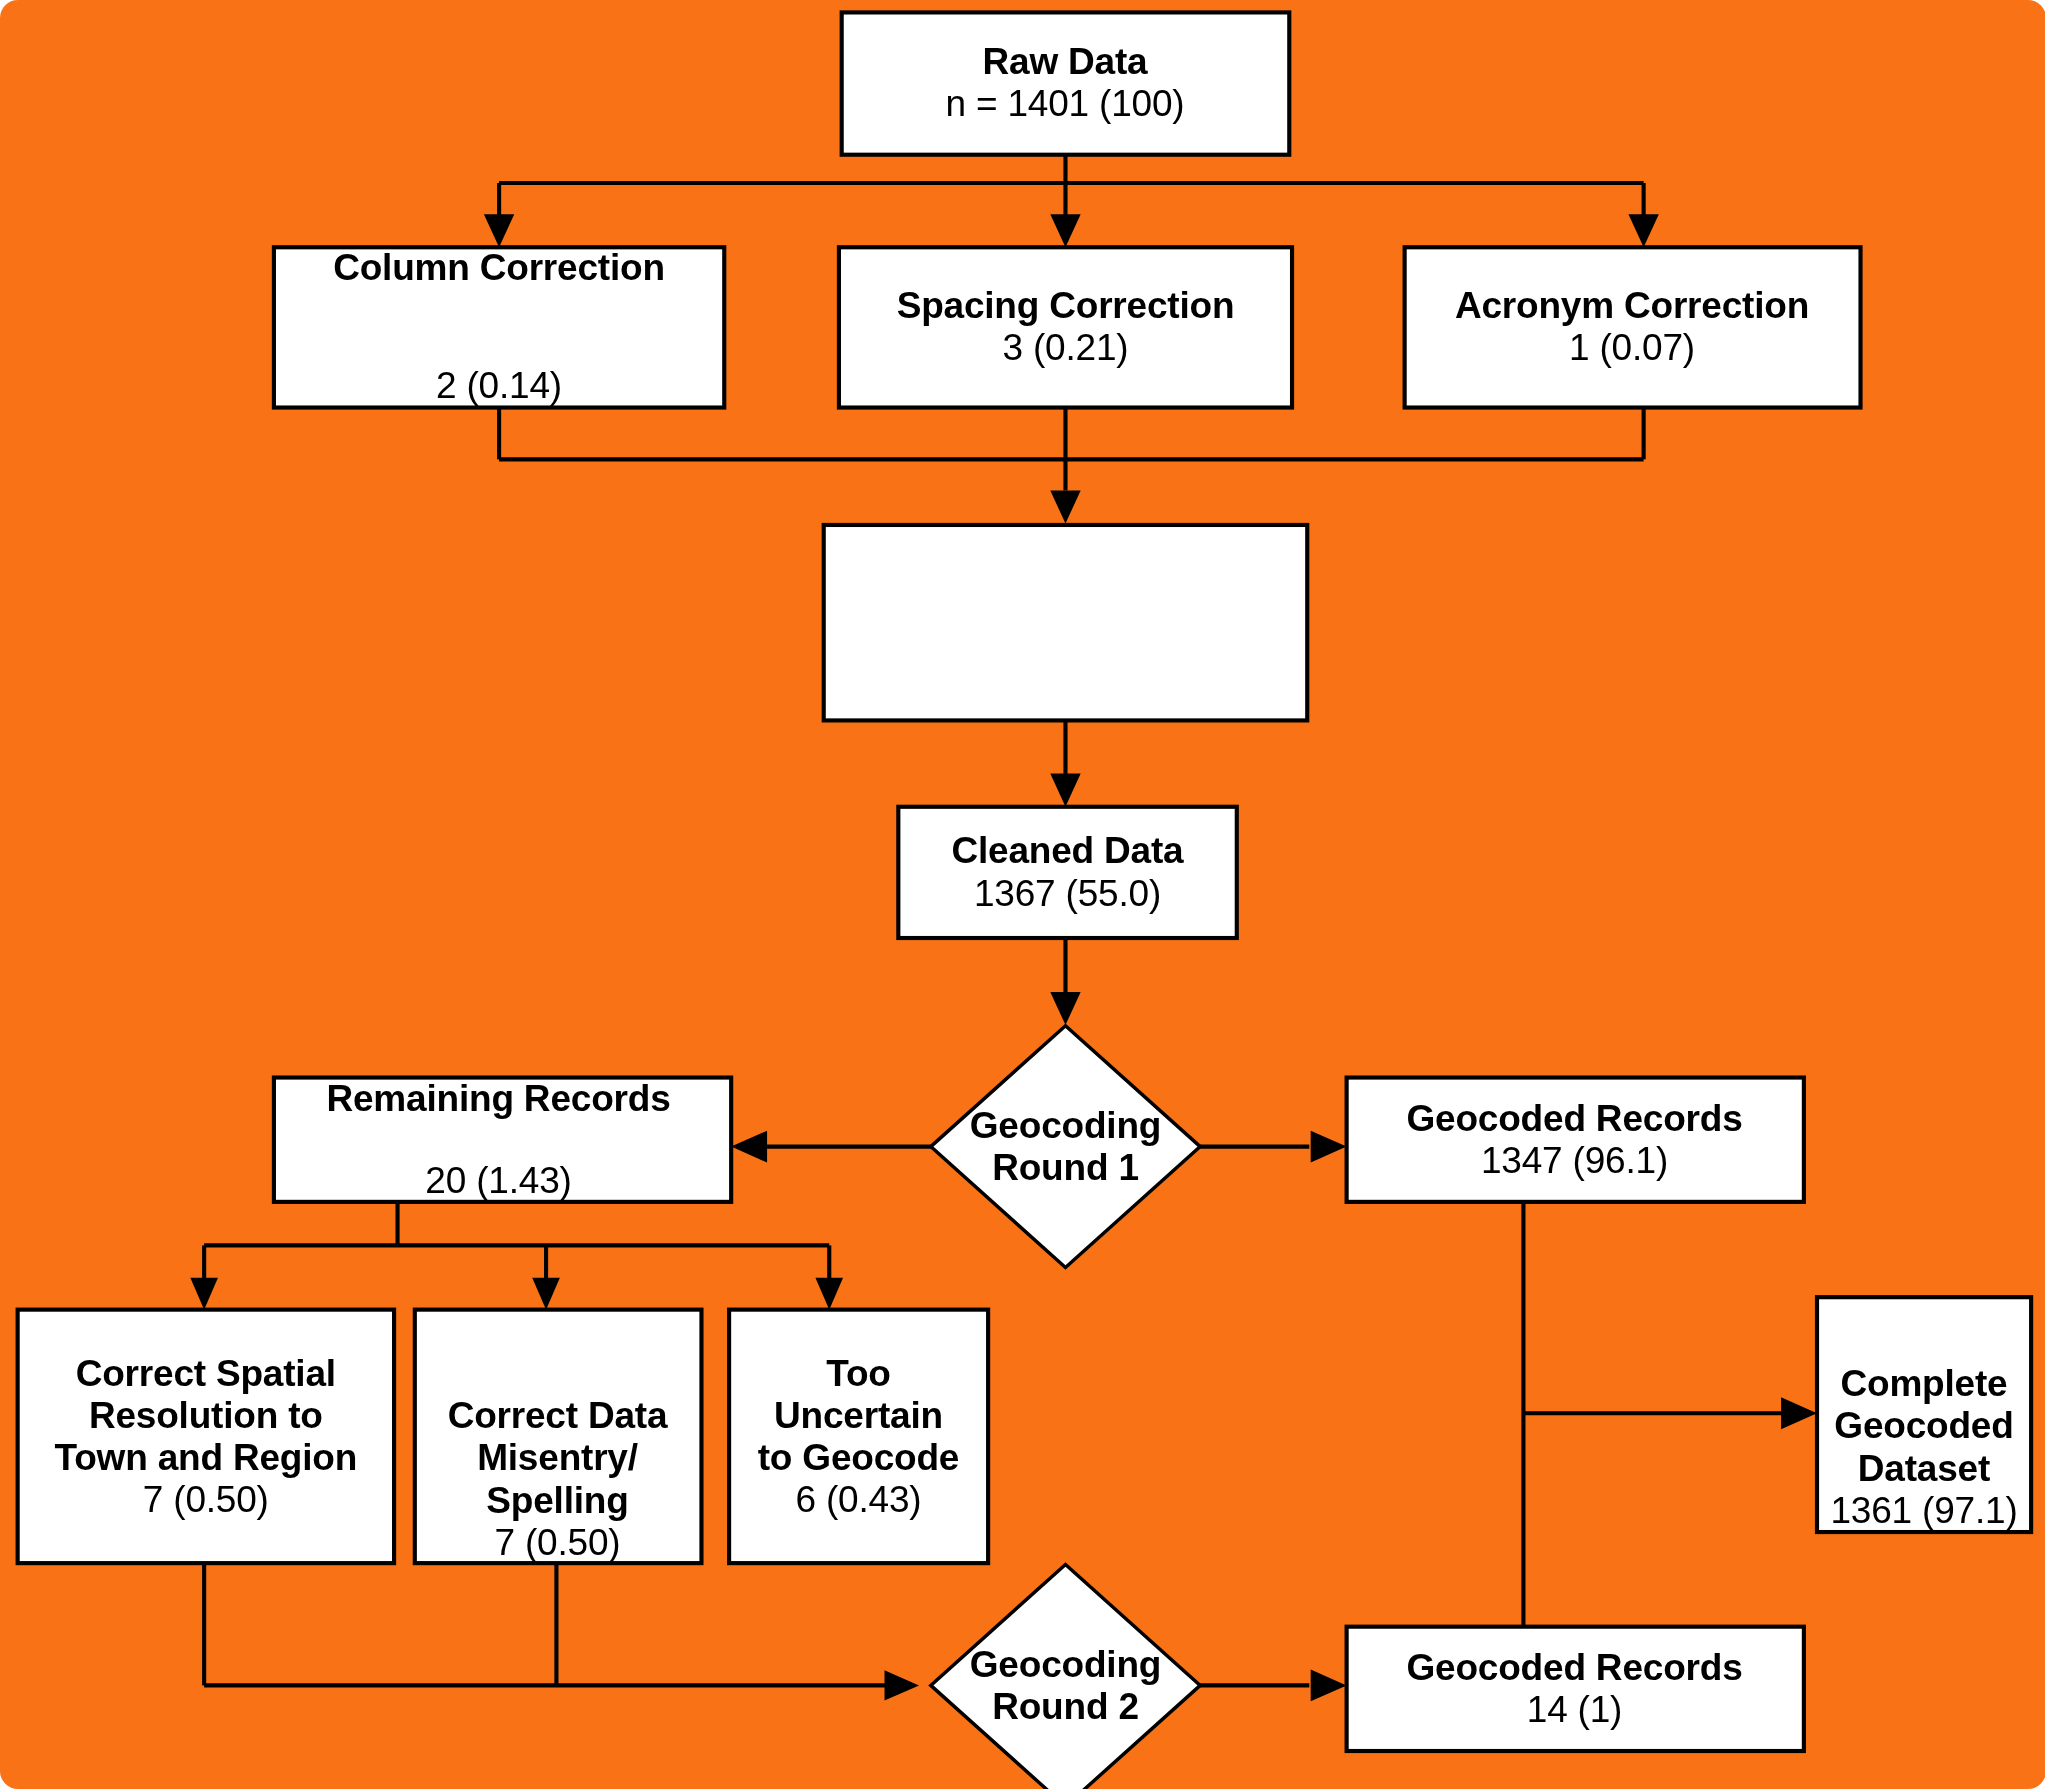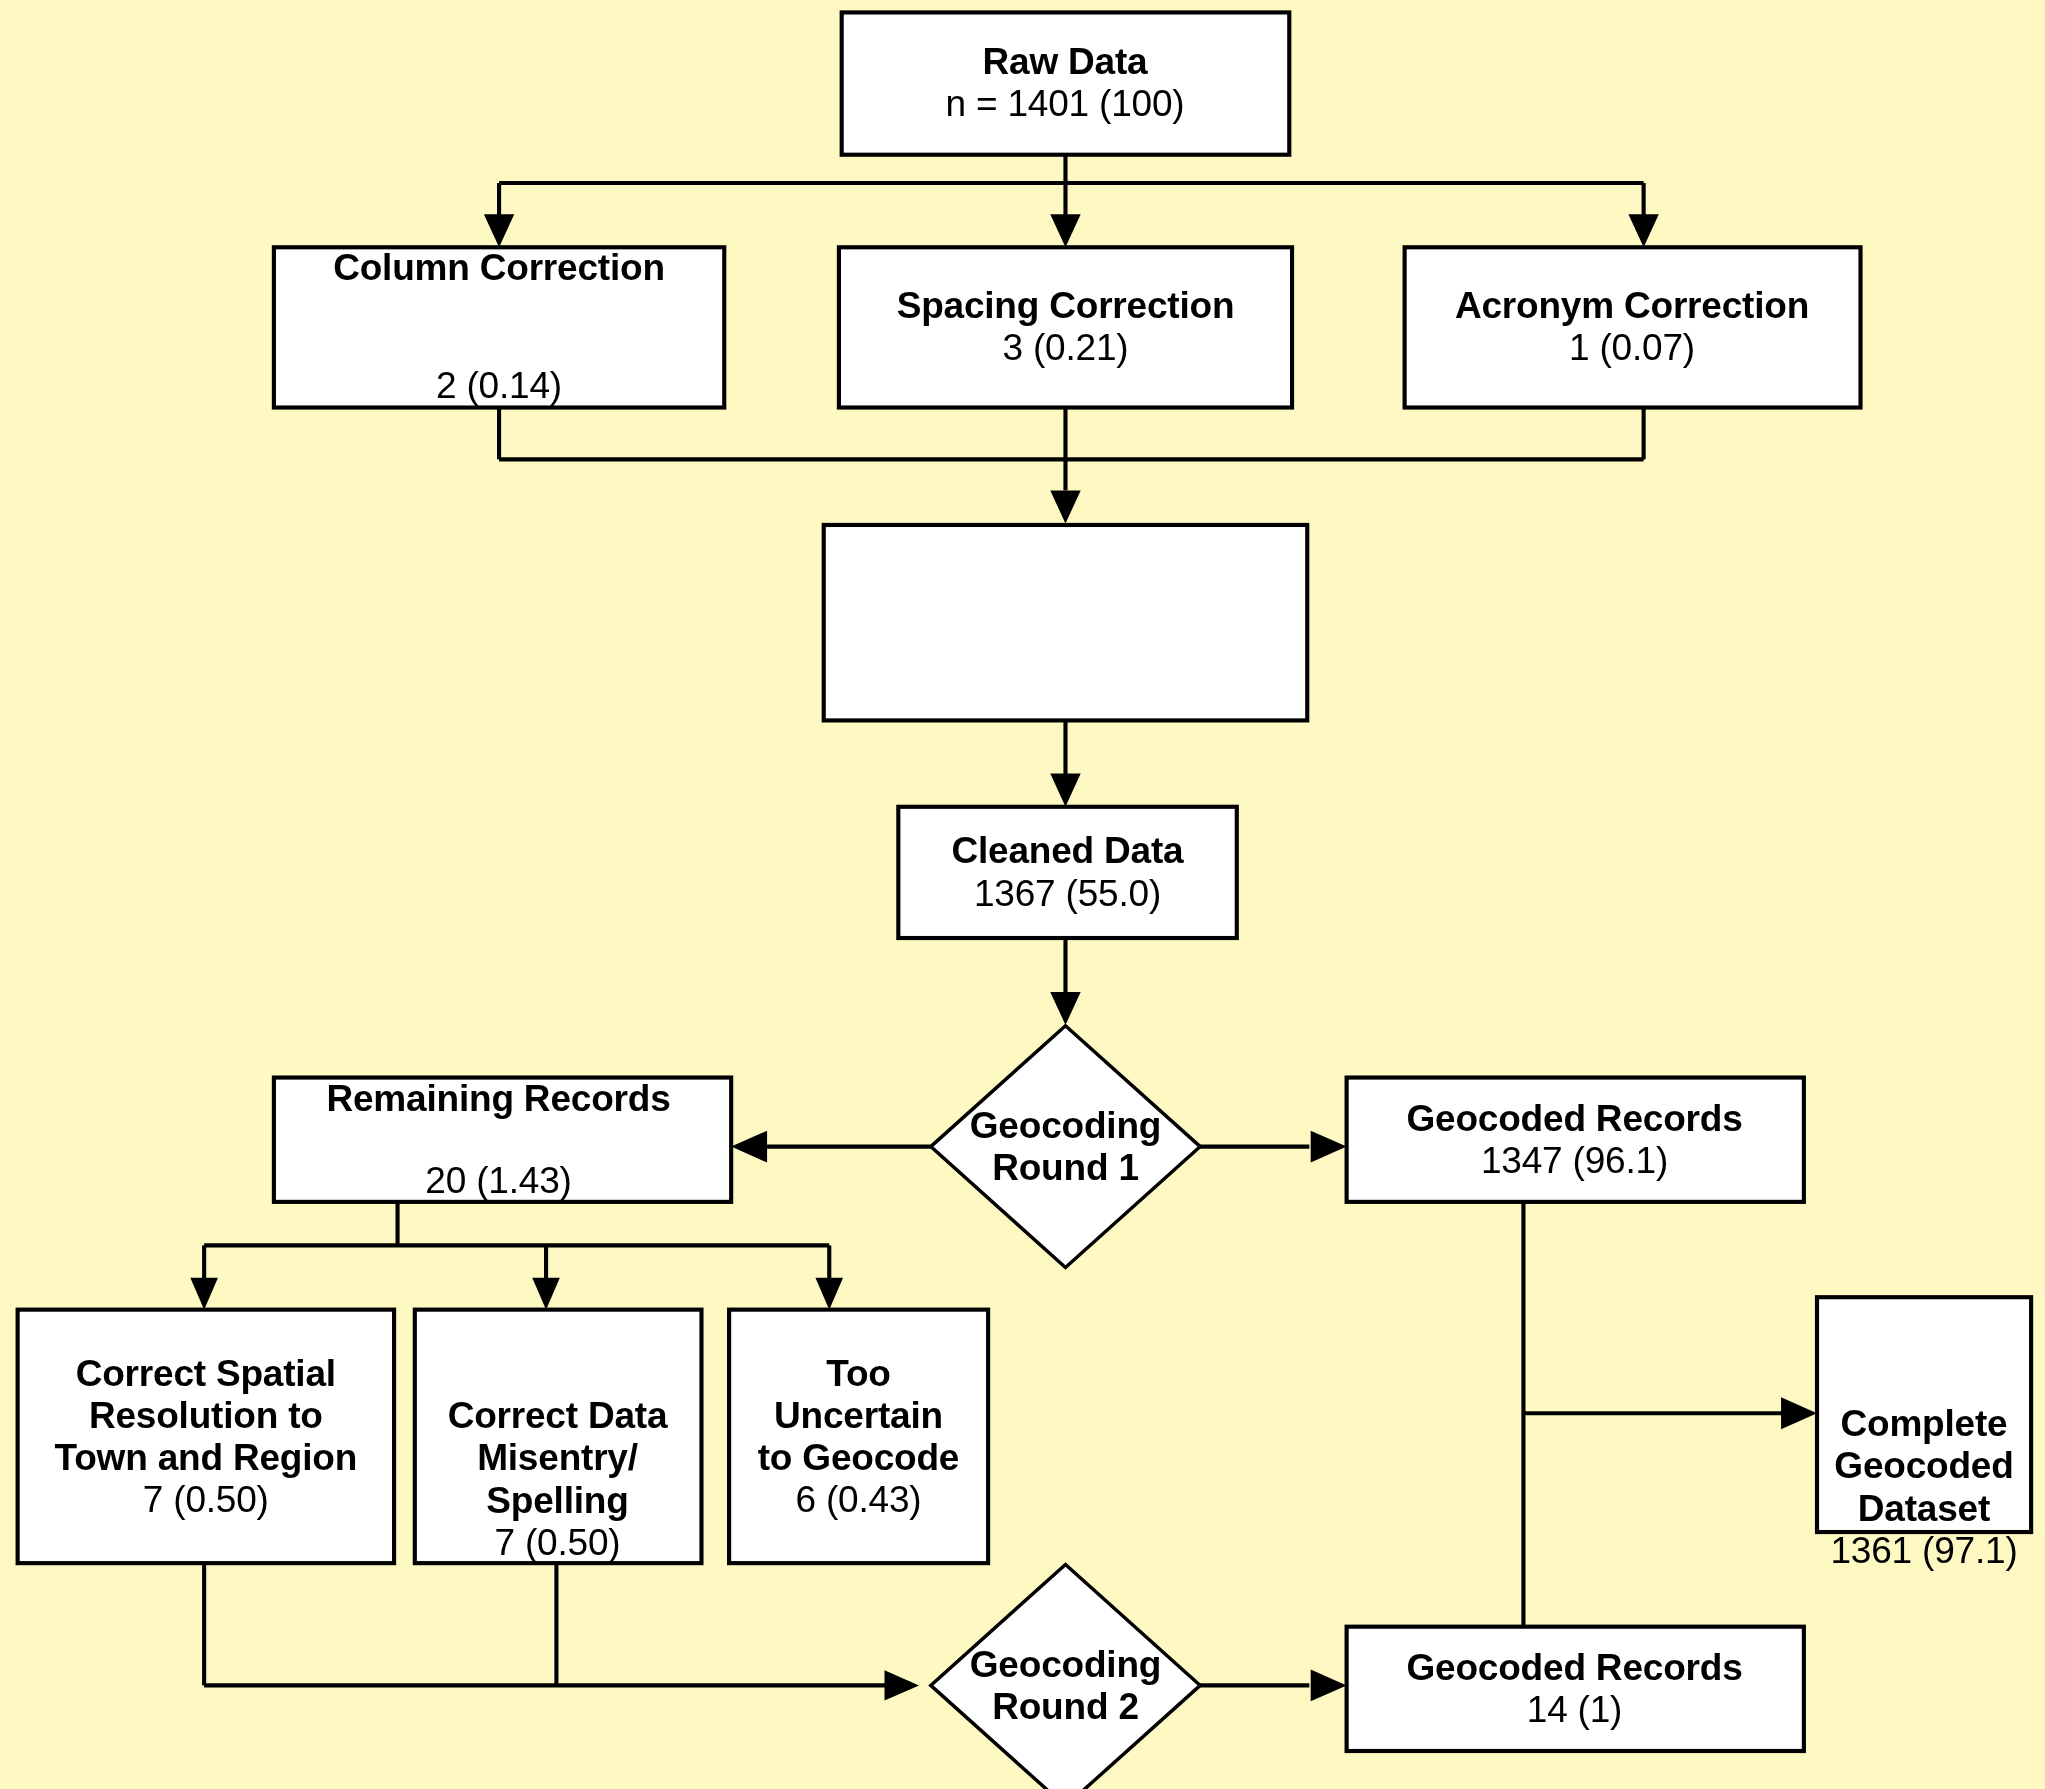--- a/index.html
+++ b/index.html
@@ -10,21 +10,22 @@
   body {
     width: 2046px;
     height: 1789px;
     font-family: "Liberation Sans", sans-serif;
     overflow: hidden;
   }
   #flowchart-root {
     position: relative;
     width: 2046px;
     height: 1789px;
-    background: #fef9c3;
+    background: #f97316;
+    border-radius: 18px;
   }
   svg#flow-svg {
     position: absolute;
     top: 0;
     left: 0;
     width: 2046px;
     height: 1789px;
     display: block;
   }
   .node-shape {
@@ -238,21 +239,21 @@
     <div class="node-value">7 (0.50)</div>
   </div>
 
   <div class="node-label" style="left:729px; top:1310px; width:259px; height:254px;">
     <div class="node-title">Too
 Uncertain
 to Geocode</div>
     <div class="node-value">6 (0.43)</div>
   </div>
 
-  <div class="node-label" style="left:1817px; top:1370px; width:214px; height:235px;">
+  <div class="node-label" style="left:1817px; top:1297px; width:214px; height:235px;justify-content:flex-end;">
     <div class="node-title">Complete
 Geocoded
 Dataset</div>
     <div class="node-value">1361 (97.1)</div>
   </div>
 
   <div class="node-label" style="left:931px; top:1565px; width:269px; height:242px;">
     <div class="diamond-title">Geocoding
 Round 2</div>
   </div>

